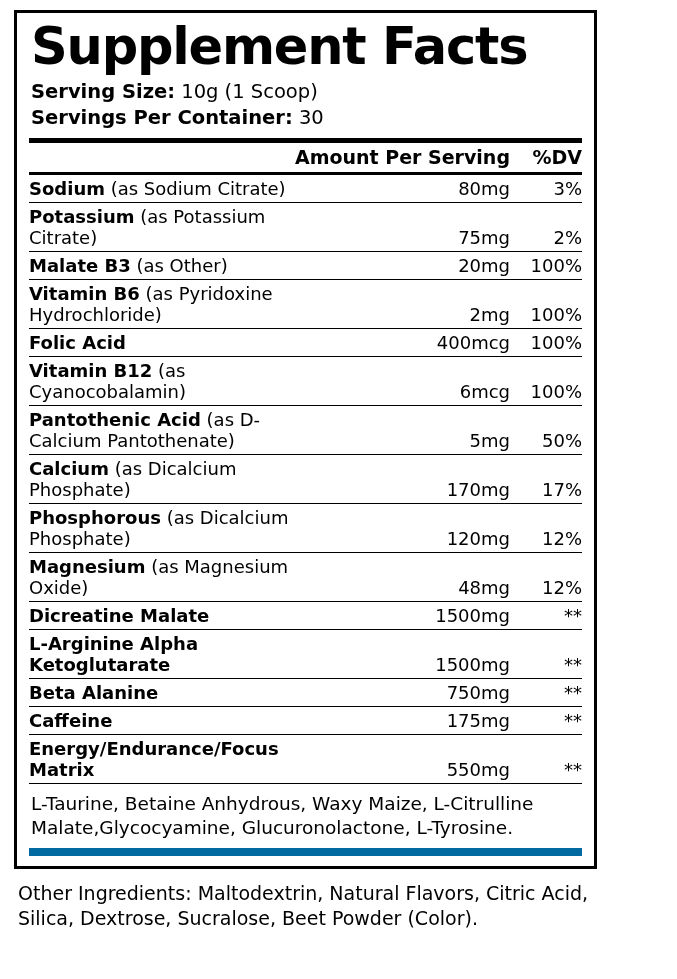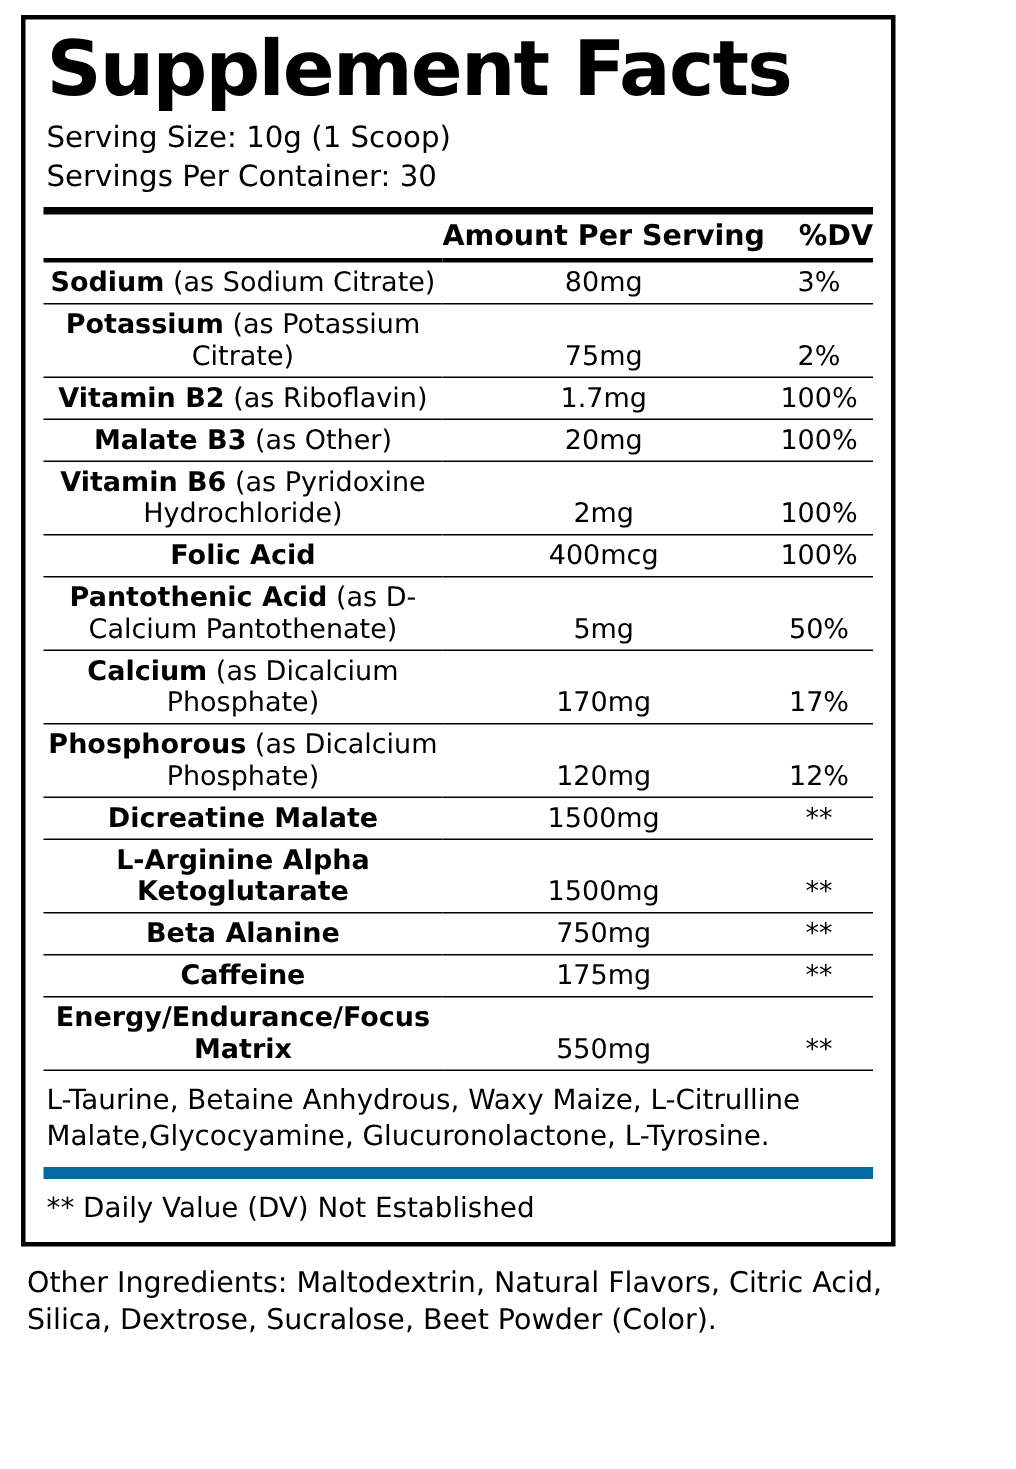--- a/index.html
+++ b/index.html
@@ -33,21 +33,21 @@
     letter-spacing: -1.2px;
     line-height: 1.02;
     margin: 0 0 6px 2px;
   }
   .serving-line {
     font-size: 19.5px;
     line-height: 1.35;
     margin-left: 2px;
     white-space: nowrap;
   }
-  .serving-line b { font-weight: normal; margin-top: 16px; }
+  .serving-line b { font-weight: bold; margin-top: 16px; }
   .rule-thick {
     border-top: 5px solid #000;
     margin: 6px 0 0 0;
   }
   table.facts {
     width: 100%;
     border-collapse: collapse;
     font-size: 18px;
   }
   table.facts td {
@@ -56,21 +56,20 @@
   }
   table.facts tr.head td {
     font-weight: bold;
     font-size: 19px;
     padding-bottom: 4px;
     border-bottom: 3px solid #000;
     text-align: right;
   }
   table.facts tr.row td {
     border-bottom: 1.5px solid #000;
-    text-align: center;
   }
   td.nutrient { text-align: left; padding-right: 6px; }
   td.amount { text-align: right; width: 130px; white-space: nowrap; }
   td.dv { text-align: right; width: 72px; white-space: nowrap; }
   .nut-name { font-weight: bold; }
   .nut-src { font-weight: normal; }
   .ingredients {
     font-size: 18.5px;
     line-height: 1.32;
     padding: 8px 0 8px 2px;
@@ -119,55 +118,60 @@
           <td class="nutrient"><span class="nut-name">Sodium</span> <span class="nut-src">(as Sodium Citrate)</span></td>
           <td class="amount">80mg</td>
           <td class="dv">3%</td>
         </tr>
         <tr class="row">
           <td class="nutrient"><span class="nut-name">Potassium</span> <span class="nut-src">(as Potassium Citrate)</span></td>
           <td class="amount">75mg</td>
           <td class="dv">2%</td>
         </tr>
         <tr class="row">
-          <td class="nutrient"><span class="nut-name">Vitamin B2</span> <span class="nut-src">(as Riboflavin)</span></td>
-          <td class="amount">1.7mg</td>
-          <td class="dv">100%</td>
-        </tr>
-        <tr class="row">
           <td class="nutrient"><span class="nut-name">Malate B3</span> <span class="nut-src">(as Other)</span></td>
           <td class="amount">20mg</td>
           <td class="dv">100%</td>
         </tr>
         <tr class="row">
           <td class="nutrient"><span class="nut-name">Vitamin B6</span> <span class="nut-src">(as Pyridoxine Hydrochloride)</span></td>
           <td class="amount">2mg</td>
           <td class="dv">100%</td>
         </tr>
         <tr class="row">
           <td class="nutrient"><span class="nut-name">Folic Acid</span> <span class="nut-src"></span></td>
           <td class="amount">400mcg</td>
+          <td class="dv">100%</td>
+        </tr>
+        <tr class="row">
+          <td class="nutrient"><span class="nut-name">Vitamin B12</span> <span class="nut-src">(as Cyanocobalamin)</span></td>
+          <td class="amount">6mcg</td>
           <td class="dv">100%</td>
         </tr>
         <tr class="row">
           <td class="nutrient"><span class="nut-name">Pantothenic Acid</span> <span class="nut-src">(as D-Calcium Pantothenate)</span></td>
           <td class="amount">5mg</td>
           <td class="dv">50%</td>
         </tr>
         <tr class="row">
           <td class="nutrient"><span class="nut-name">Calcium</span> <span class="nut-src">(as Dicalcium Phosphate)</span></td>
           <td class="amount">170mg</td>
           <td class="dv">17%</td>
         </tr>
         <tr class="row">
           <td class="nutrient"><span class="nut-name">Phosphorous</span> <span class="nut-src">(as Dicalcium Phosphate)</span></td>
           <td class="amount">120mg</td>
           <td class="dv">12%</td>
         </tr>
         <tr class="row">
+          <td class="nutrient"><span class="nut-name">Magnesium</span> <span class="nut-src">(as Magnesium Oxide)</span></td>
+          <td class="amount">48mg</td>
+          <td class="dv">12%</td>
+        </tr>
+        <tr class="row">
           <td class="nutrient"><span class="nut-name">Dicreatine Malate</span> <span class="nut-src"></span></td>
           <td class="amount">1500mg</td>
           <td class="dv">**</td>
         </tr>
         <tr class="row">
           <td class="nutrient"><span class="nut-name">L-Arginine Alpha Ketoglutarate</span> <span class="nut-src"></span></td>
           <td class="amount">1500mg</td>
           <td class="dv">**</td>
         </tr>
         <tr class="row">
@@ -183,21 +187,20 @@
         <tr class="row">
           <td class="nutrient"><span class="nut-name">Energy/Endurance/Focus Matrix</span> <span class="nut-src"></span></td>
           <td class="amount">550mg</td>
           <td class="dv">**</td>
         </tr>
       </tbody>
     </table>
 
     <div class="ingredients">L-Taurine, Betaine Anhydrous, Waxy Maize,  L-Citrulline Malate,Glycocyamine, Glucuronolactone, L-Tyrosine.</div>
 
-    <div class="footnote">** Daily Value (DV) Not Established</div>
 
   </div>
 
   <div class="other">
     <b>Other Ingredients:</b>
     <span>Maltodextrin, Natural Flavors, Citric Acid, Silica, Dextrose, Sucralose, Beet Powder (Color).</span>
   </div>
 
 </div>
 

